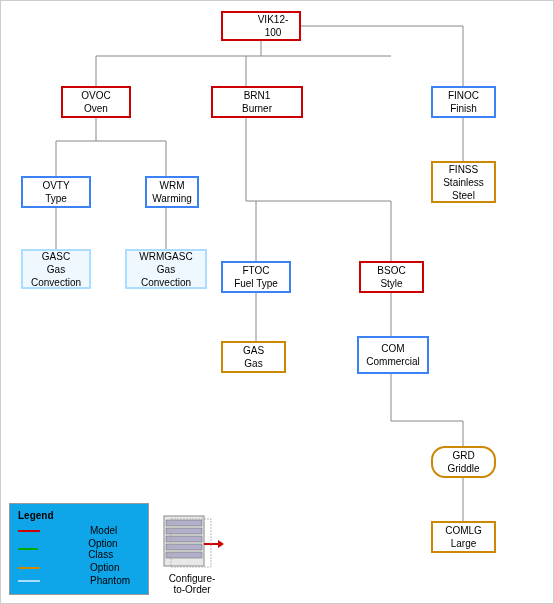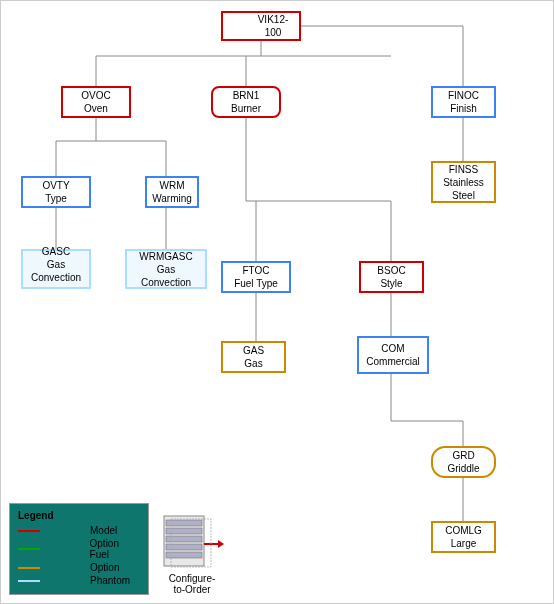--- a/index.html
+++ b/index.html
@@ -49,21 +49,21 @@
     .node-phantom {
       border: 2px solid #aaddff;
       background: #f0f8ff;
     }
     .legend-box {
       position: absolute;
       bottom: 10px;
       left: 8px;
       border: 1px solid #999;
       padding: 6px 8px;
-      background: #0f766e;
+      background: #0ea5e9;
       font-size: 10px;
     }
     .legend-title {
       font-weight: bold;
       margin-bottom: 4px;
     }
     .legend-item {
       display: flex;
       align-items: center;
       margin-bottom: 2px;
@@ -133,41 +133,41 @@
   </svg>
 
   <div class="node node-model" style="left:220px; top:10px; width:80px; height:30px;padding-left:28px;">
     <span>VIK12-100</span>
   </div>
 
   <div class="node node-model" style="left:60px; top:85px; width:70px; height:32px;">
     <span>OVOC<br>Oven</span>
   </div>
 
-  <div class="node node-model" style="left:210px; top:85px; width:70px; height:32px;border-radius:8px;">
+  <div class="node node-model" style="left:210px; top:85px; width:92px; height:32px;">
     <span>BRN1<br>Burner</span>
   </div>
 
   <div class="node node-option-class" style="left:430px; top:85px; width:65px; height:32px;">
     <span>FINOC<br>Finish</span>
   </div>
 
   <div class="node node-option-class" style="left:20px; top:175px; width:70px; height:32px;">
     <span>OVTY<br>Type</span>
   </div>
 
   <div class="node node-option-class" style="left:128px; top:175px; width:54px; height:32px;margin-left:16px;">
     <span>WRM<br>Warming</span>
   </div>
 
   <div class="node node-option" style="left:430px; top:160px; width:65px; height:42px;">
     <span>FINSS<br>Stainless<br>Steel</span>
   </div>
 
-  <div class="node node-phantom" style="left:20px; top:248px; width:70px; height:40px;justify-content:flex-end;">
+  <div class="node node-phantom" style="left:20px; top:248px; width:70px; height:40px;">
     <span>GASC<br>Gas<br>Convection</span>
   </div>
 
   <div class="node node-phantom" style="left:124px; top:248px; width:82px; height:40px;">
     <span>WRMGASC<br>Gas<br>Convection</span>
   </div>
 
   <div class="node node-option-class" style="left:220px; top:260px; width:70px; height:32px;">
     <span>FTOC<br>Fuel Type</span>
   </div>
@@ -193,21 +193,21 @@
   </div>
 
   <div class="legend-box" style="left:8px; bottom:8px; width:140px;">
     <div class="legend-title">Legend</div>
     <div class="legend-item">
       <span class="legend-swatch" style="background:#cc0000; height:2px; border:1px solid #cc0000;"></span>
       <span>Model</span>
     </div>
     <div class="legend-item">
       <span class="legend-swatch" style="background:#00aa00; height:2px; border:1px solid #00aa00;"></span>
-      <span>Option Fuel</span>
+      <span>Option Class</span>
     </div>
     <div class="legend-item">
       <span class="legend-swatch" style="background:#cc8800; height:2px; border:1px solid #cc8800;"></span>
       <span>Option</span>
     </div>
     <div class="legend-item">
       <span class="legend-swatch" style="background:#aaddff; height:2px; border:1px solid #aaddff;"></span>
       <span>Phantom</span>
     </div>
   </div>

